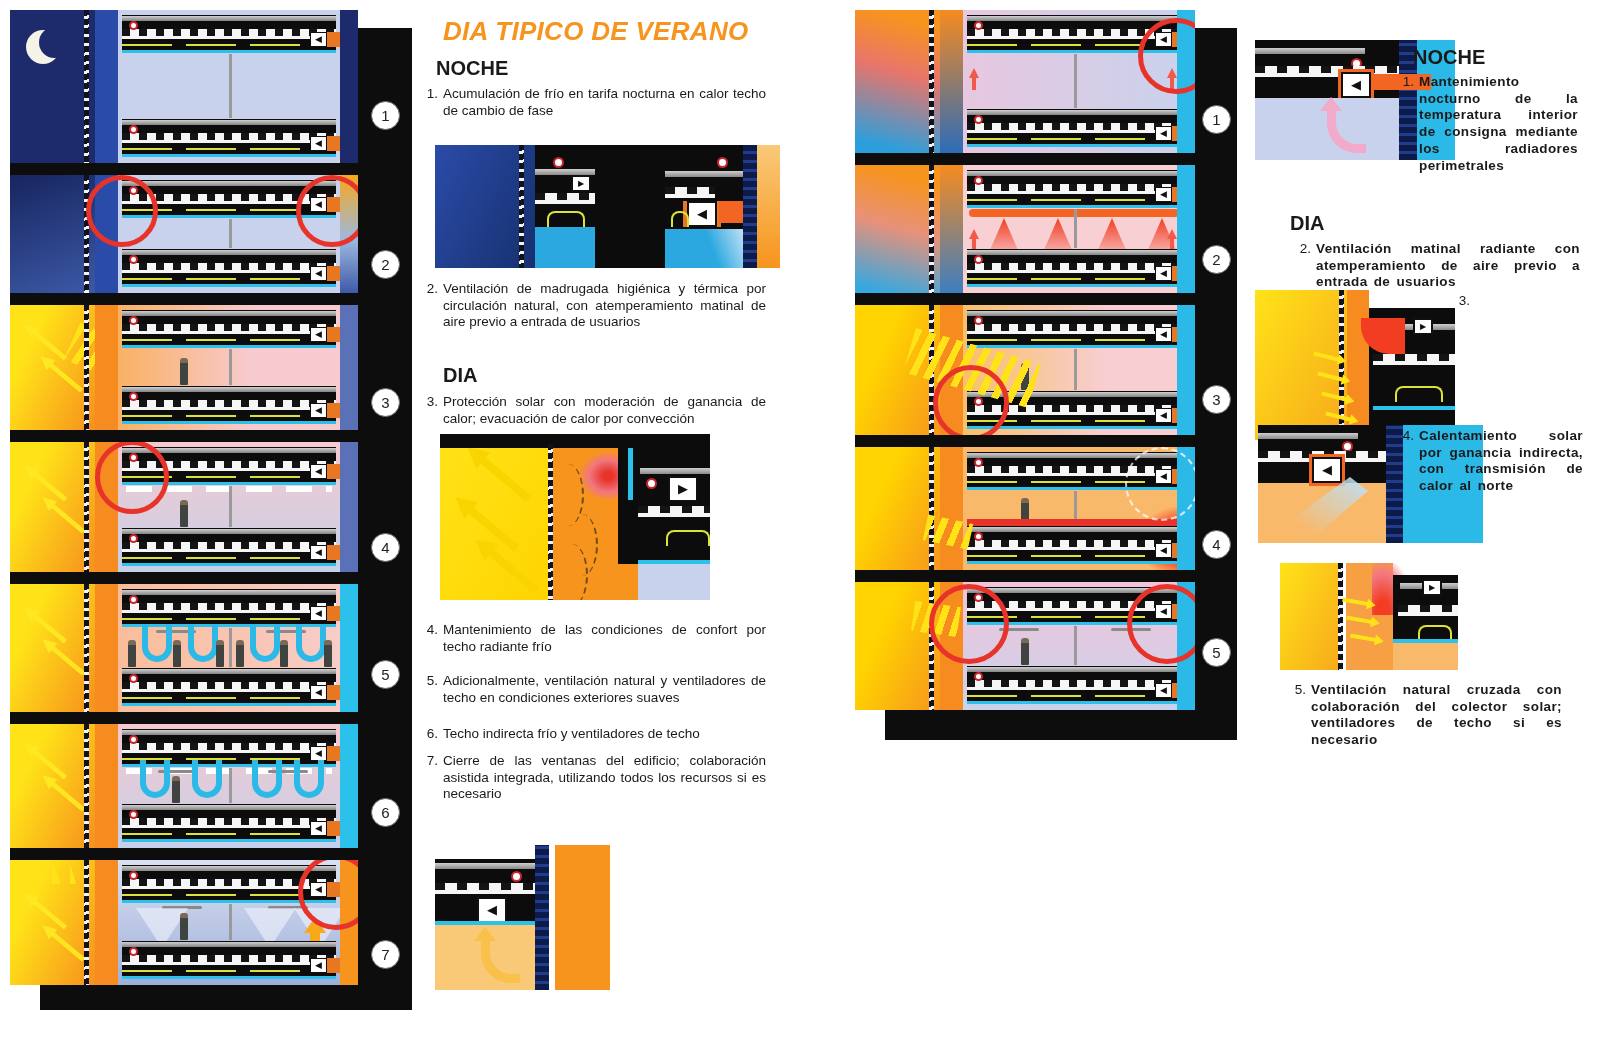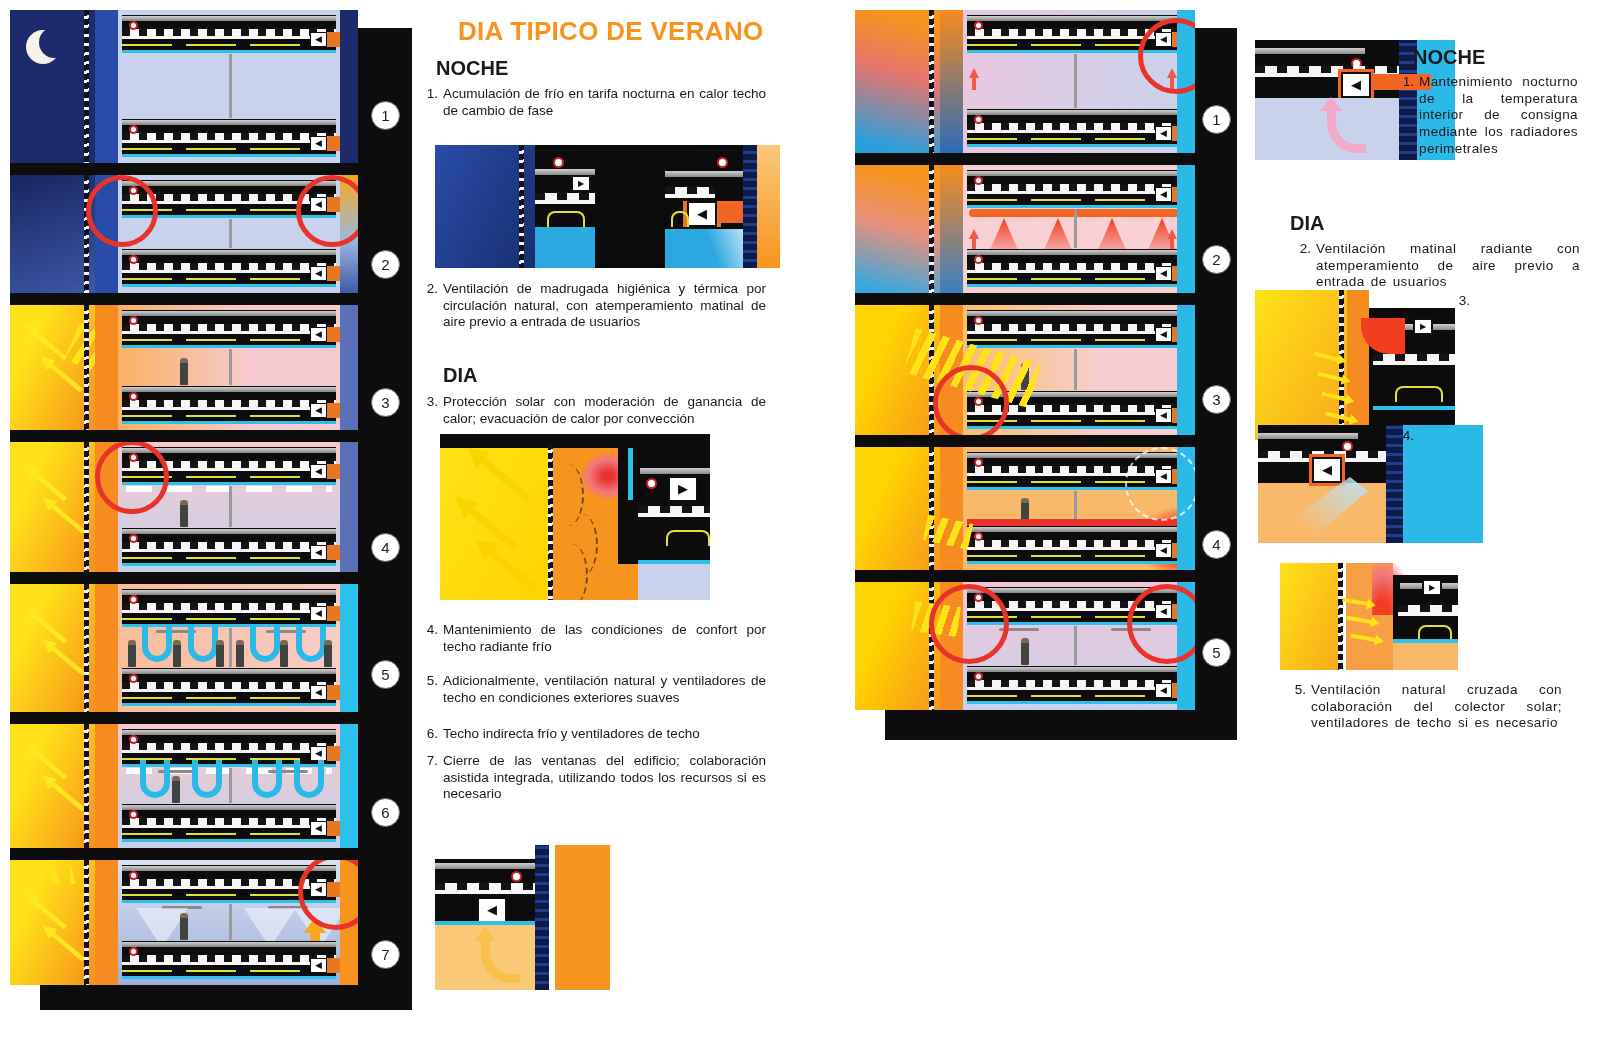--- a/index.html
+++ b/index.html
@@ -98,21 +98,21 @@
   .ypipe{position:absolute;height:14px;border:2px solid #dde23a;border-bottom:none;border-radius:8px 8px 0 0;}
 
   
   .title{position:absolute;font-size:26px;font-weight:bold;letter-spacing:.3px;}
   .t-orange{color:#f7941d;}
   .t-blue{color:#1b93d0;}
   .h2{position:absolute;font-size:20px;font-weight:600;color:#1a1a1a;}
   .item{position:absolute;display:flex;gap:5px;font-size:13.5px;line-height:1.24;}
   .item .num{min-width:16px;text-align:right;flex:0 0 auto;}
   .item .txt{text-align:justify;}
-  .wide .txt{letter-spacing:.4px;word-spacing:2px;}
+  .wide .txt{letter-spacing:.4px;word-spacing:2px;font-weight:bold;}
 </style>
 </head>
 <body>
 
 <div id="canvas">
 
   <div class="bldg" style="left:10px;top:10px;width:402px;height:1000px;">
     <div class="bstrip" style="left:348px;top:18px;width:54px;height:982px;"></div>
     <div class="bbase" style="left:30px;right:0;top:975px;height:25px;"></div>
 
@@ -261,21 +261,21 @@
 
     <div class="numcirc" style="left:361px;top:91px;">1</div>
     <div class="numcirc" style="left:361px;top:240px;">2</div>
     <div class="numcirc" style="left:361px;top:378px;">3</div>
     <div class="numcirc" style="left:361px;top:523px;">4</div>
     <div class="numcirc" style="left:361px;top:650px;">5</div>
     <div class="numcirc" style="left:361px;top:788px;">6</div>
     <div class="numcirc" style="left:361px;top:930px;">7</div>
   </div>
 
-  <div class="title t-orange" style="left:458px;top:16px;">DIA TIPICO DE VERANO</div>
+  <div class="title t-orange" style="left:443px;top:16px;font-style:italic;">DIA TIPICO DE VERANO</div>
   <div class="h2" style="left:436px;top:57px;">NOCHE</div>
 
   <div class="item" style="left:422px;top:86px;width:344px;">
     <span class="num">1.</span>
     <span class="txt">Acumulación de frío en tarifa nocturna en  calor techo de cambio de fase</span>
   </div>
 
   <div class="inset" style="left:435px;top:145px;width:345px;height:123px;background:#0c0c0c;">
     <div class="abs" style="left:0;top:0;bottom:0;width:100px;background:linear-gradient(115deg,#2b4ba8,#16306e);"></div>
     <div class="jag" style="left:84px;"></div>
@@ -513,20 +513,21 @@
     <div class="abs" style="left:0;top:58px;width:128px;bottom:0;background:#f9b96a;"></div>
     <div class="abs" style="left:0;top:0;width:128px;height:58px;background:#0c0c0c;"></div>
     <div class="gduct" style="left:0;top:8px;width:100px;"></div>
     <div class="valve" style="left:84px;top:16px;"></div>
     <div class="teeth" style="left:0;top:26px;width:128px;"></div>
     <div class="fanbox" style="left:54px;top:32px;box-shadow:0 0 0 3px #f26522;"></div>
     <div class="abs" style="left:28px;top:52px;width:82px;height:64px;background:linear-gradient(215deg,#bfe0f5,rgba(191,224,245,0) 80%);clip-path:polygon(78% 0,100% 22%,28% 100%,0 72%);"></div>
   </div>
   <div class="item wide" style="left:1398px;top:428px;width:185px;">
     <span class="num">4.</span>
+    <span class="txt">Calentamiento solar por ganancia indirecta, con transmisión de calor al norte</span>
   </div>
 
   <div class="inset" style="left:1280px;top:563px;width:178px;height:107px;">
     <div class="abs" style="left:0;top:0;bottom:0;width:62px;background:linear-gradient(115deg,#ffe318,#f7a81b);"></div>
     <div class="jag" style="left:58px;"></div>
     <div class="abs" style="left:66px;top:0;bottom:0;width:47px;background:#f7a043;"></div>
     <div class="abs" style="left:92px;top:0;width:38px;height:52px;background:radial-gradient(at 28% 95%,#f23d22 18%,#f2777f 55%,rgba(247,160,67,0) 80%);"></div>
     <div class="abs" style="left:113px;top:12px;right:0;height:68px;background:#0c0c0c;"></div>
     <div class="warr" style="left:62px;top:34px;transform:rotate(10deg);"></div>
     <div class="warr" style="left:66px;top:52px;transform:rotate(10deg);"></div>

